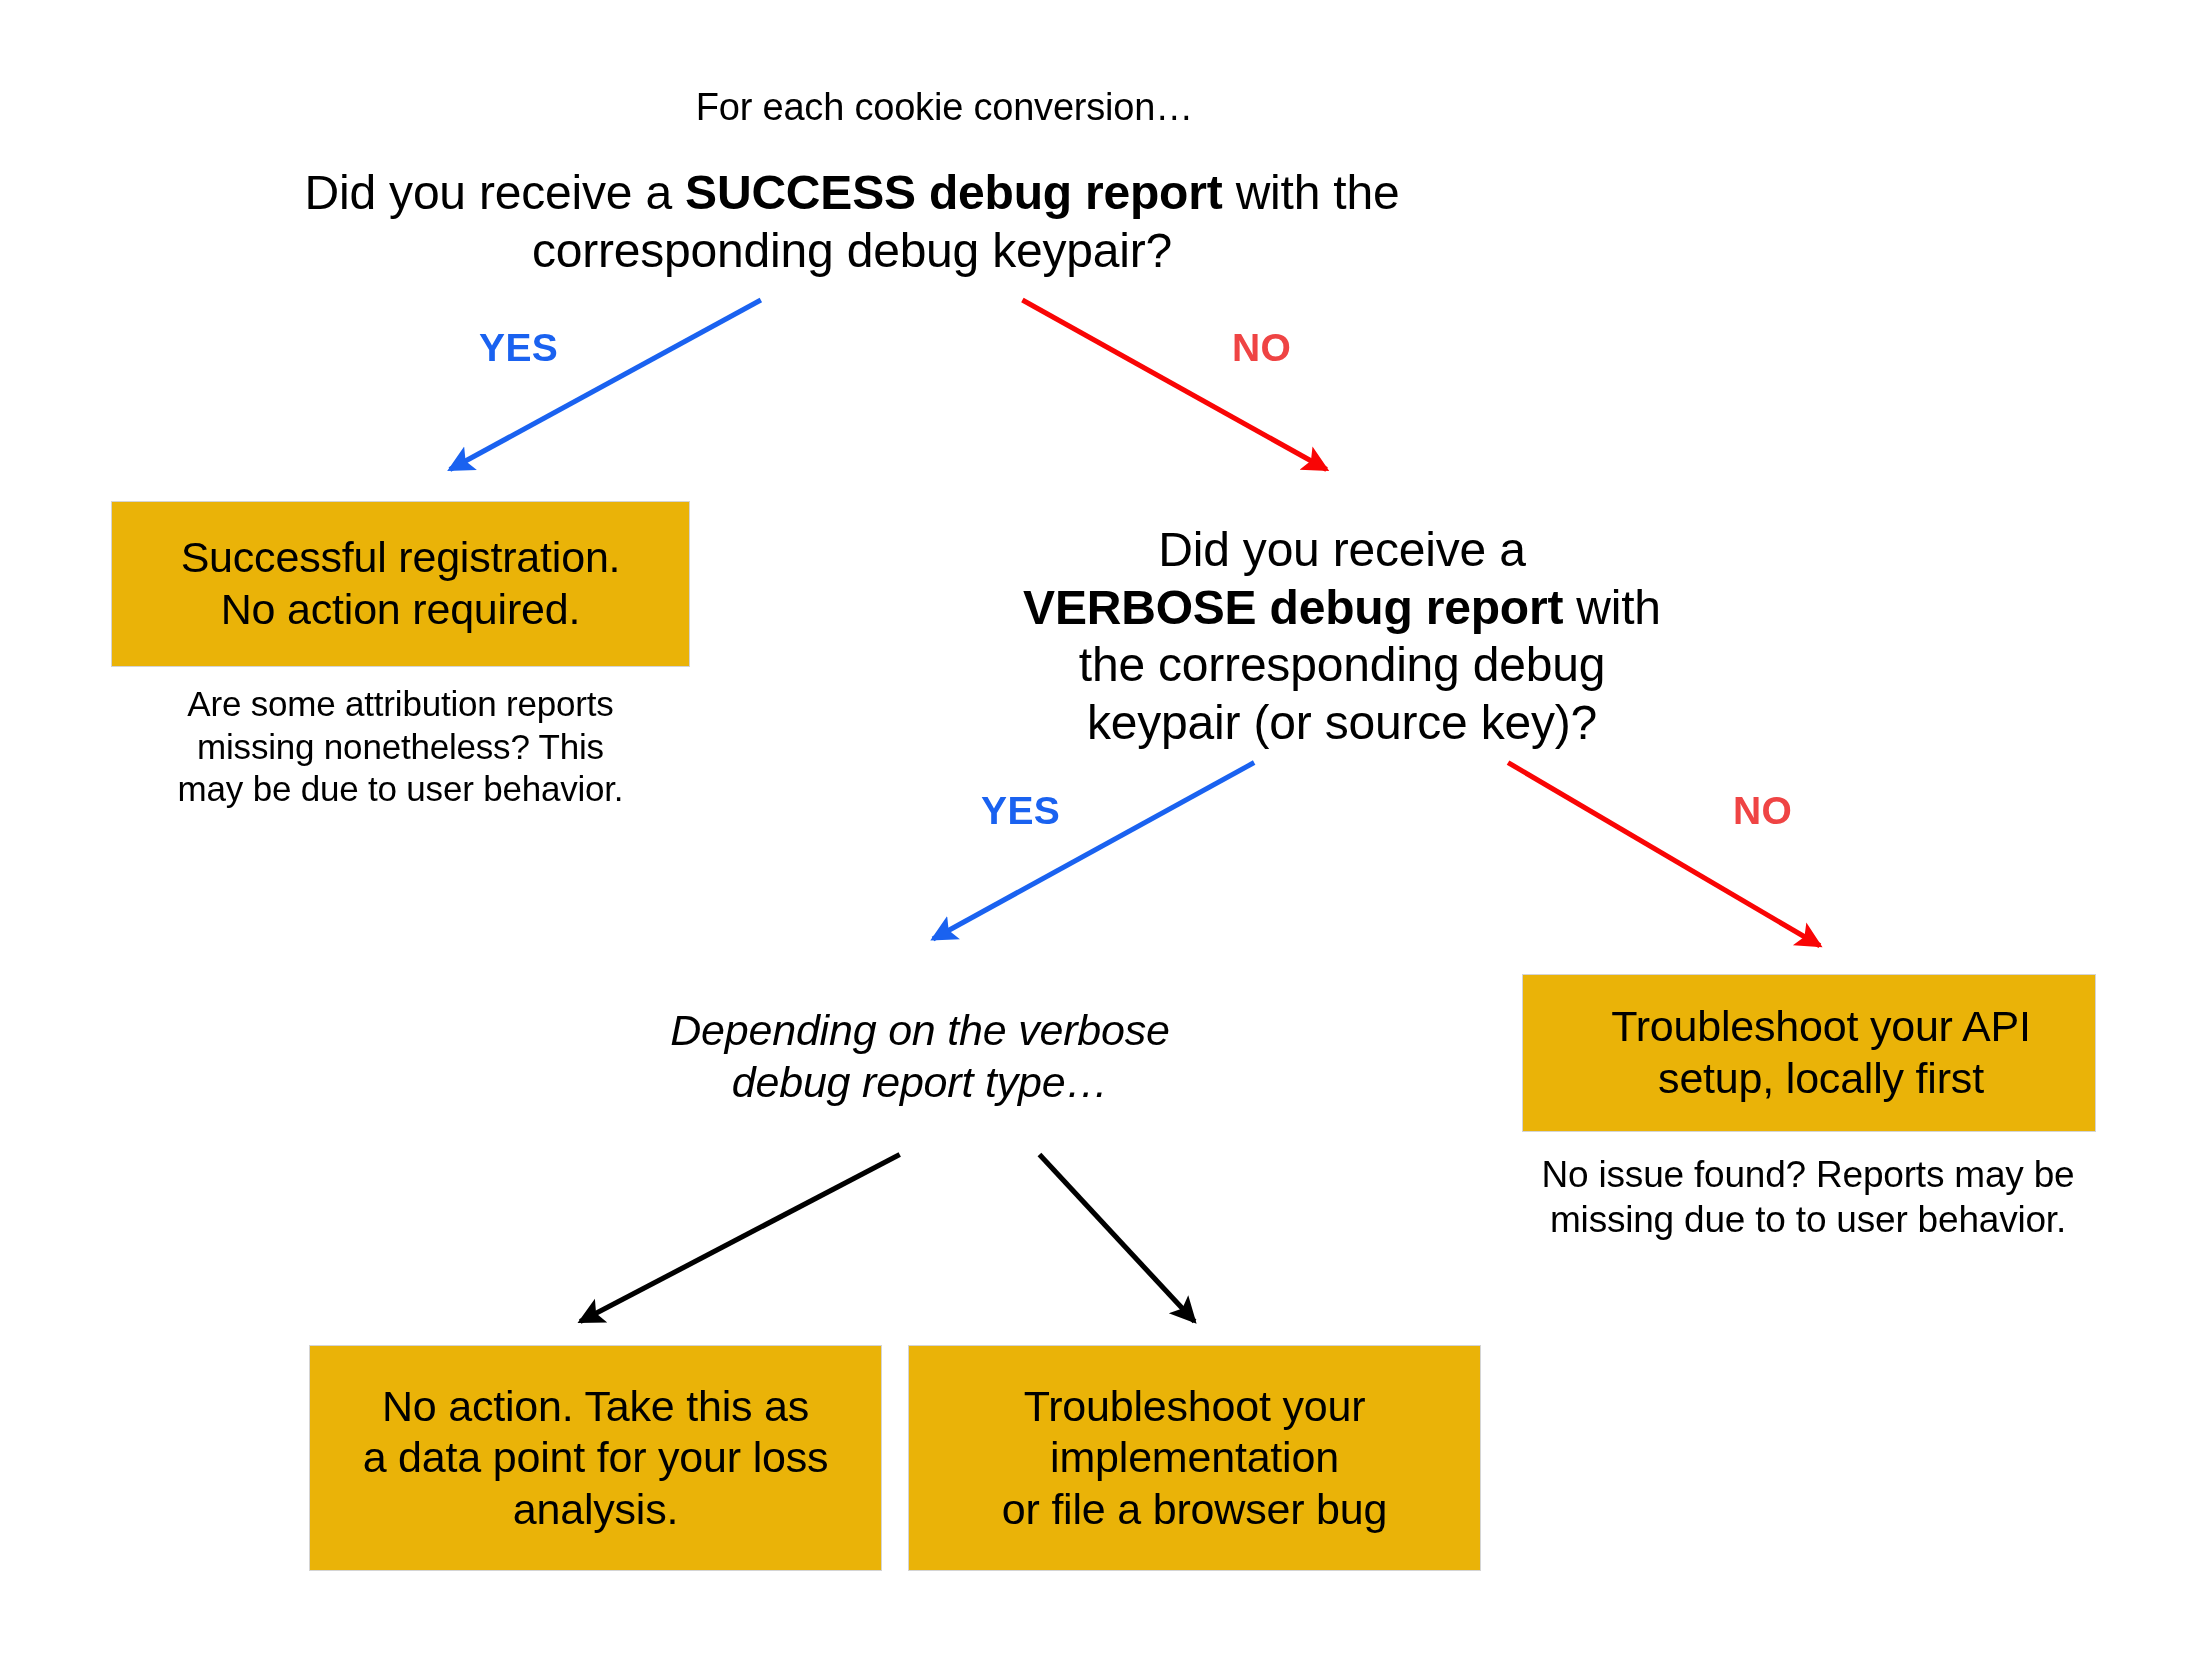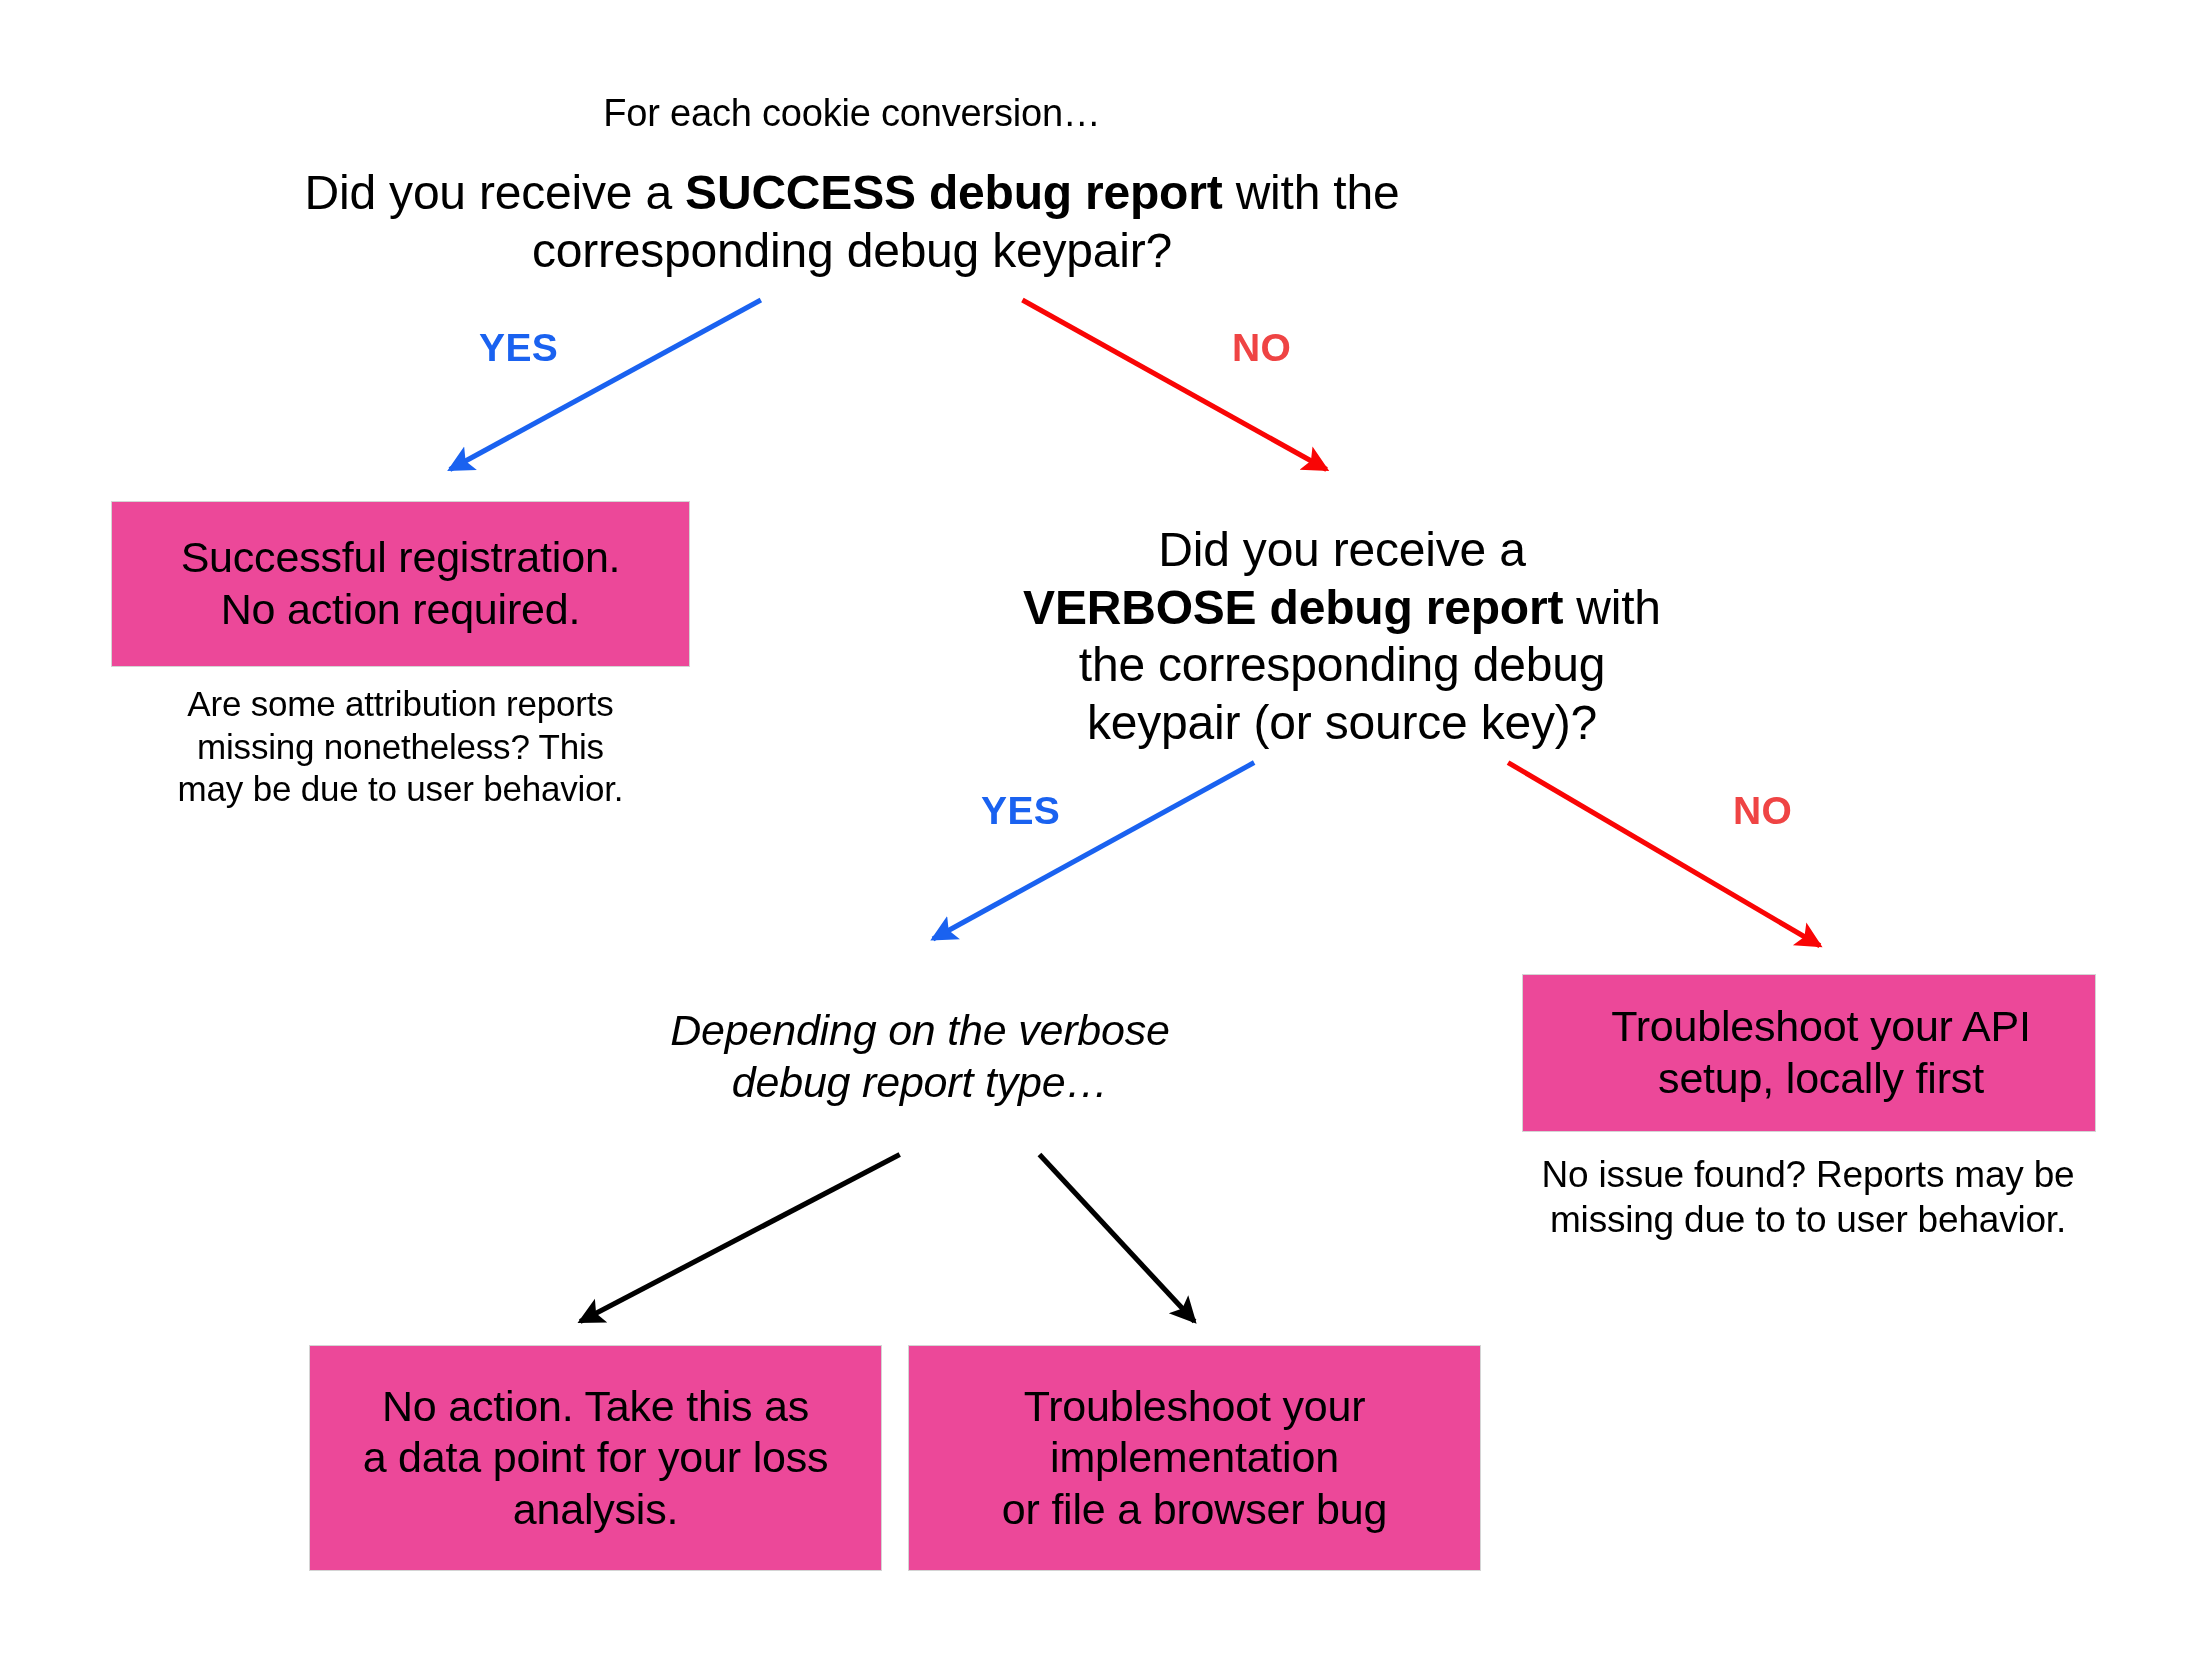--- a/index.html
+++ b/index.html
@@ -50,21 +50,21 @@
     font-size: 43px;
     letter-spacing: -0.2px;
     font-style: italic;
   }
   .bold { font-weight: bold; }
 
   
   .box {
     position: absolute;
     box-sizing: border-box;
-    background: #ec4899;
+    background: #eab308;
     border: 1.7px solid #d4d4d4;
     display: flex;
     align-items: center;
     justify-content: center;
     text-align: center;
     color: #000000;
     white-space: pre-line;
     line-height: 1.20;
     font-size: 43px;
     letter-spacing: -0.2px;
@@ -114,21 +114,21 @@
 
     <line x1="1472" y1="895" x2="1095" y2="1102" stroke="#1a62f0" stroke-width="6" marker-end="url(#head-blue)"></line>
 
     <line x1="1770" y1="895" x2="2136" y2="1110" stroke="#f90505" stroke-width="6" marker-end="url(#head-red)"></line>
 
     <line x1="1056" y1="1355" x2="681" y2="1551" stroke="#000000" stroke-width="6" marker-end="url(#head-black)"></line>
 
     <line x1="1220" y1="1355" x2="1402" y2="1551" stroke="#000000" stroke-width="6" marker-end="url(#head-black)"></line>
   </svg>
 
-  <div class="txt t-header" style="left: 511px; top: 91px; width: 682px;">For each cookie conversion…</div>
+  <div class="txt t-header" style="left: 511px; top: 85px; width: 682px; text-align: right;">For each cookie conversion…</div>
 
   <div class="txt t-question" style="left: 281px; top: 164px; width: 1142px;"><span>Did you receive a </span><span class="bold">SUCCESS debug report</span><span> with the
 corresponding debug keypair?</span></div>
 
   <div class="edge-label lab-yes" style="left: 479px; top: 326px;">YES</div>
 
   <div class="edge-label lab-no" style="left: 1196px; top: 326px;">NO</div>
 
   <div class="box" style="left: 111px; top: 501px; width: 579px; height: 166px;">Successful registration.
 No action required.</div>

